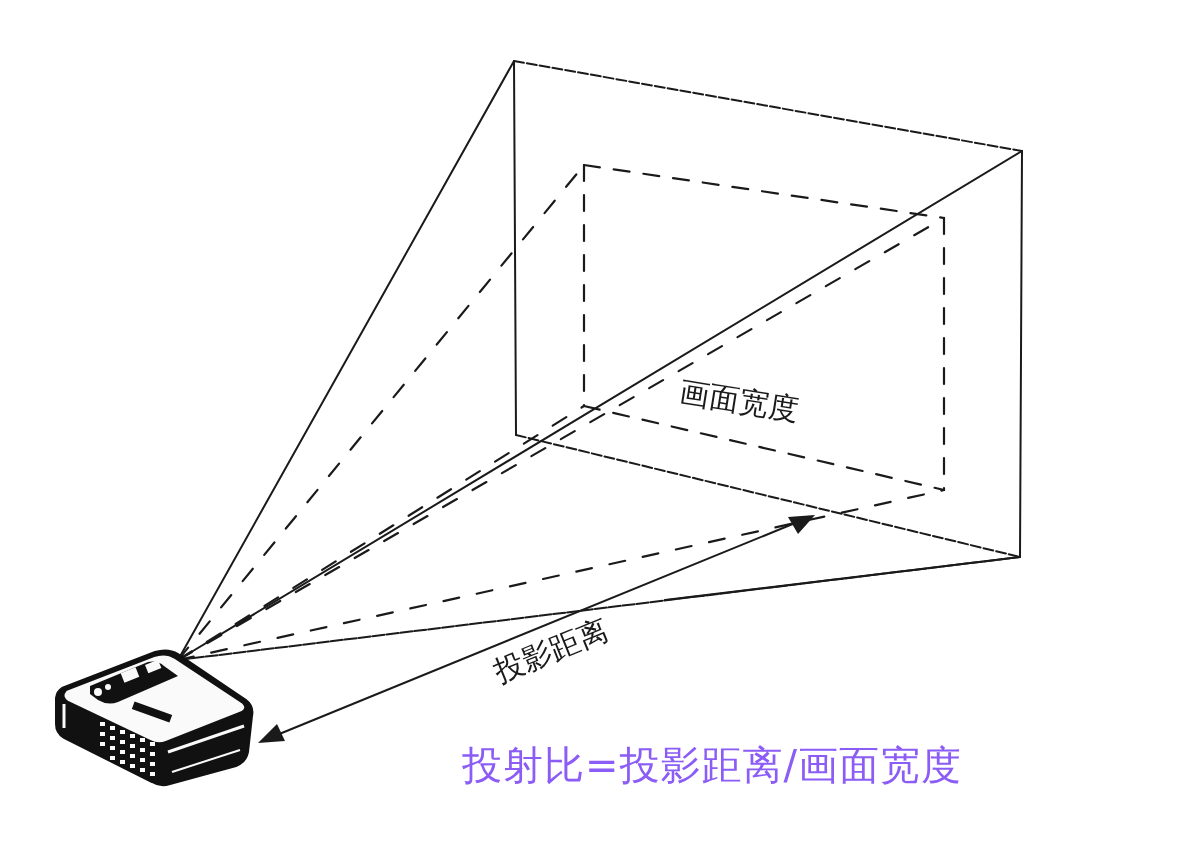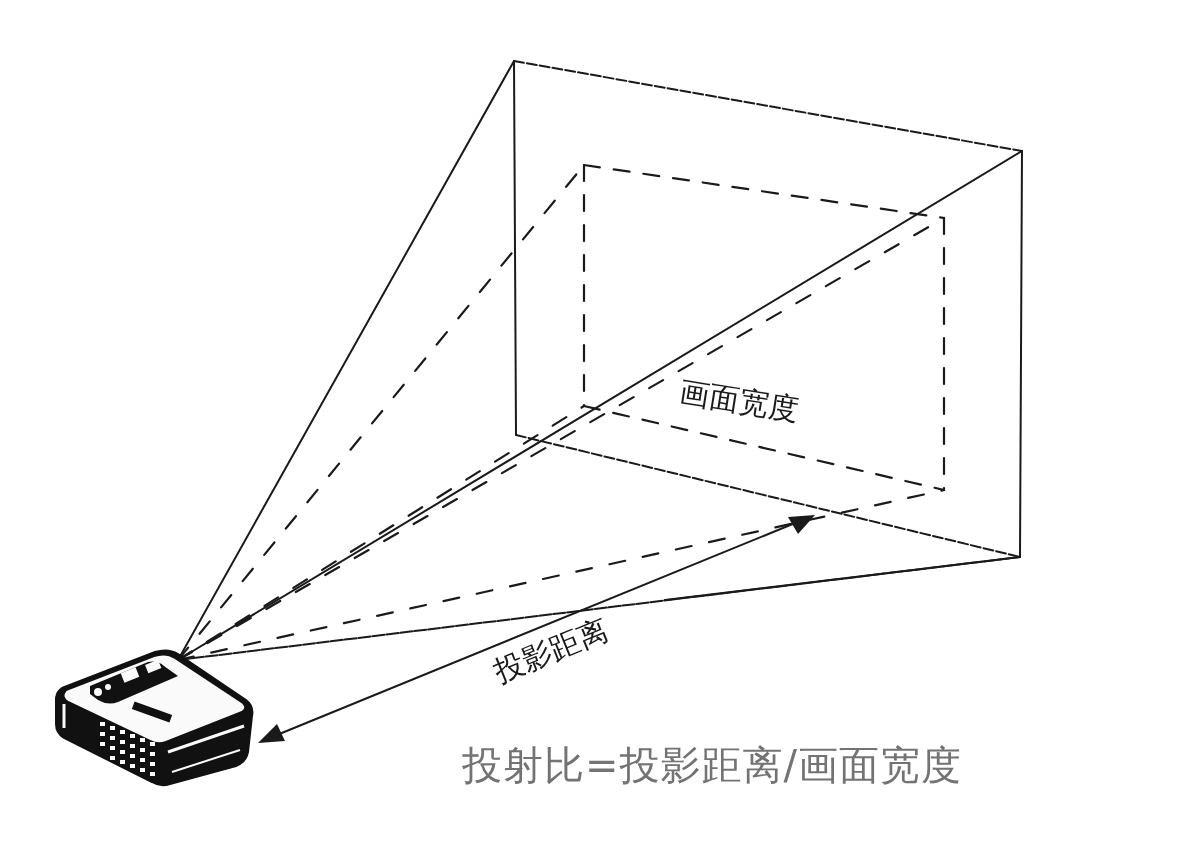--- a/index.html
+++ b/index.html
@@ -1,21 +1,21 @@
 <!DOCTYPE html>
 <html><head>
   <meta charset="utf-8">
   <style>
     html, body { margin: 0; padding: 0; background: #ffffff; }
     body { width: 1200px; height: 850px; overflow: hidden; position: relative; font-family: "DejaVu Sans", sans-serif; }
     #diagram { position: absolute; left: 0; top: 0; width: 1200px; height: 850px; }
     .lbl { position: absolute; color: #1a1a1a; white-space: nowrap; font-family: "DejaVu Sans", sans-serif; }
     .lbl-width { left: 683px; top: 372px; font-size: 30px; transform: rotate(9deg); transform-origin: left top; }
     .lbl-distance { left: 488px; top: 655px; font-size: 30px; transform: rotate(-22deg); transform-origin: left top; }
-    .lbl-formula { left: 462px; top: 738px; font-size: 40px; letter-spacing: 1px; color: #737373; }
+    .lbl-formula { left: 462px; top: 738px; font-size: 40px; letter-spacing: 1px; color: #8b5cf6; }
   </style>
 </head>
 <body>
 
 <svg id="diagram" viewBox="0 0 1200 850" xmlns="http://www.w3.org/2000/svg">
   <g fill="none" stroke="#1a1a1a" stroke-linecap="round">
 
     <g>
       <line x1="514" y1="61" x2="1022" y2="151" stroke-width="2" stroke-dasharray="10 3"></line>
       <line x1="514" y1="61" x2="516" y2="435" stroke-width="2"></line>

